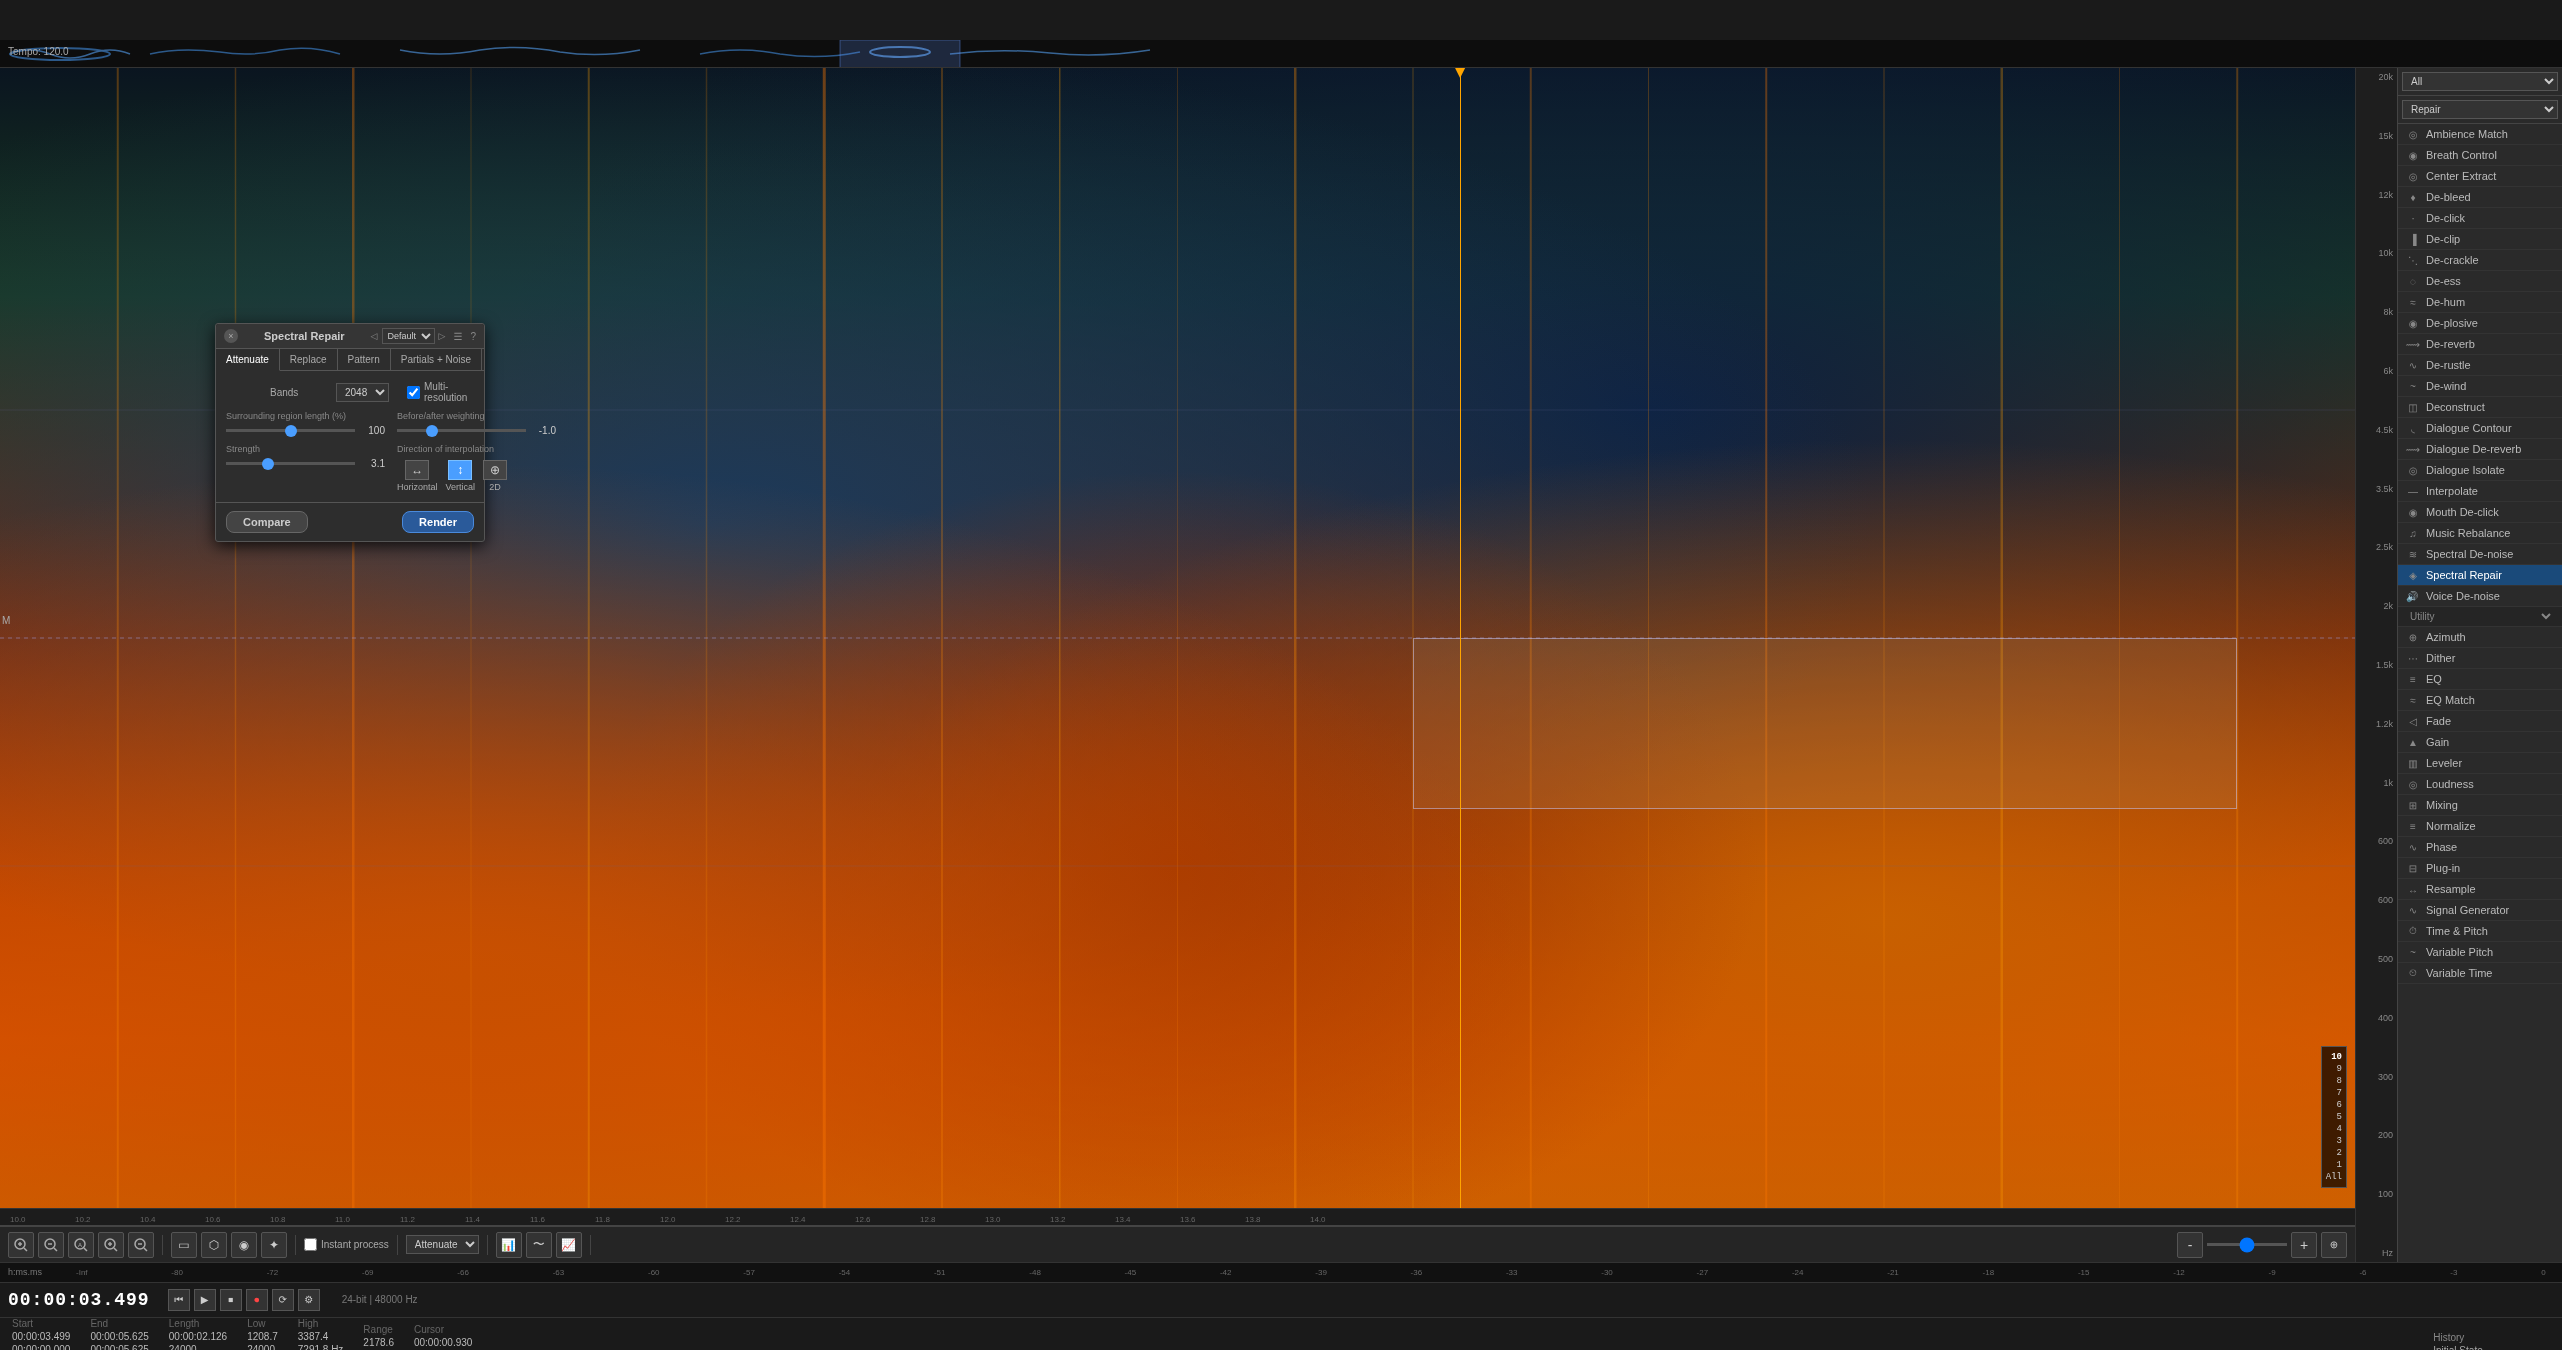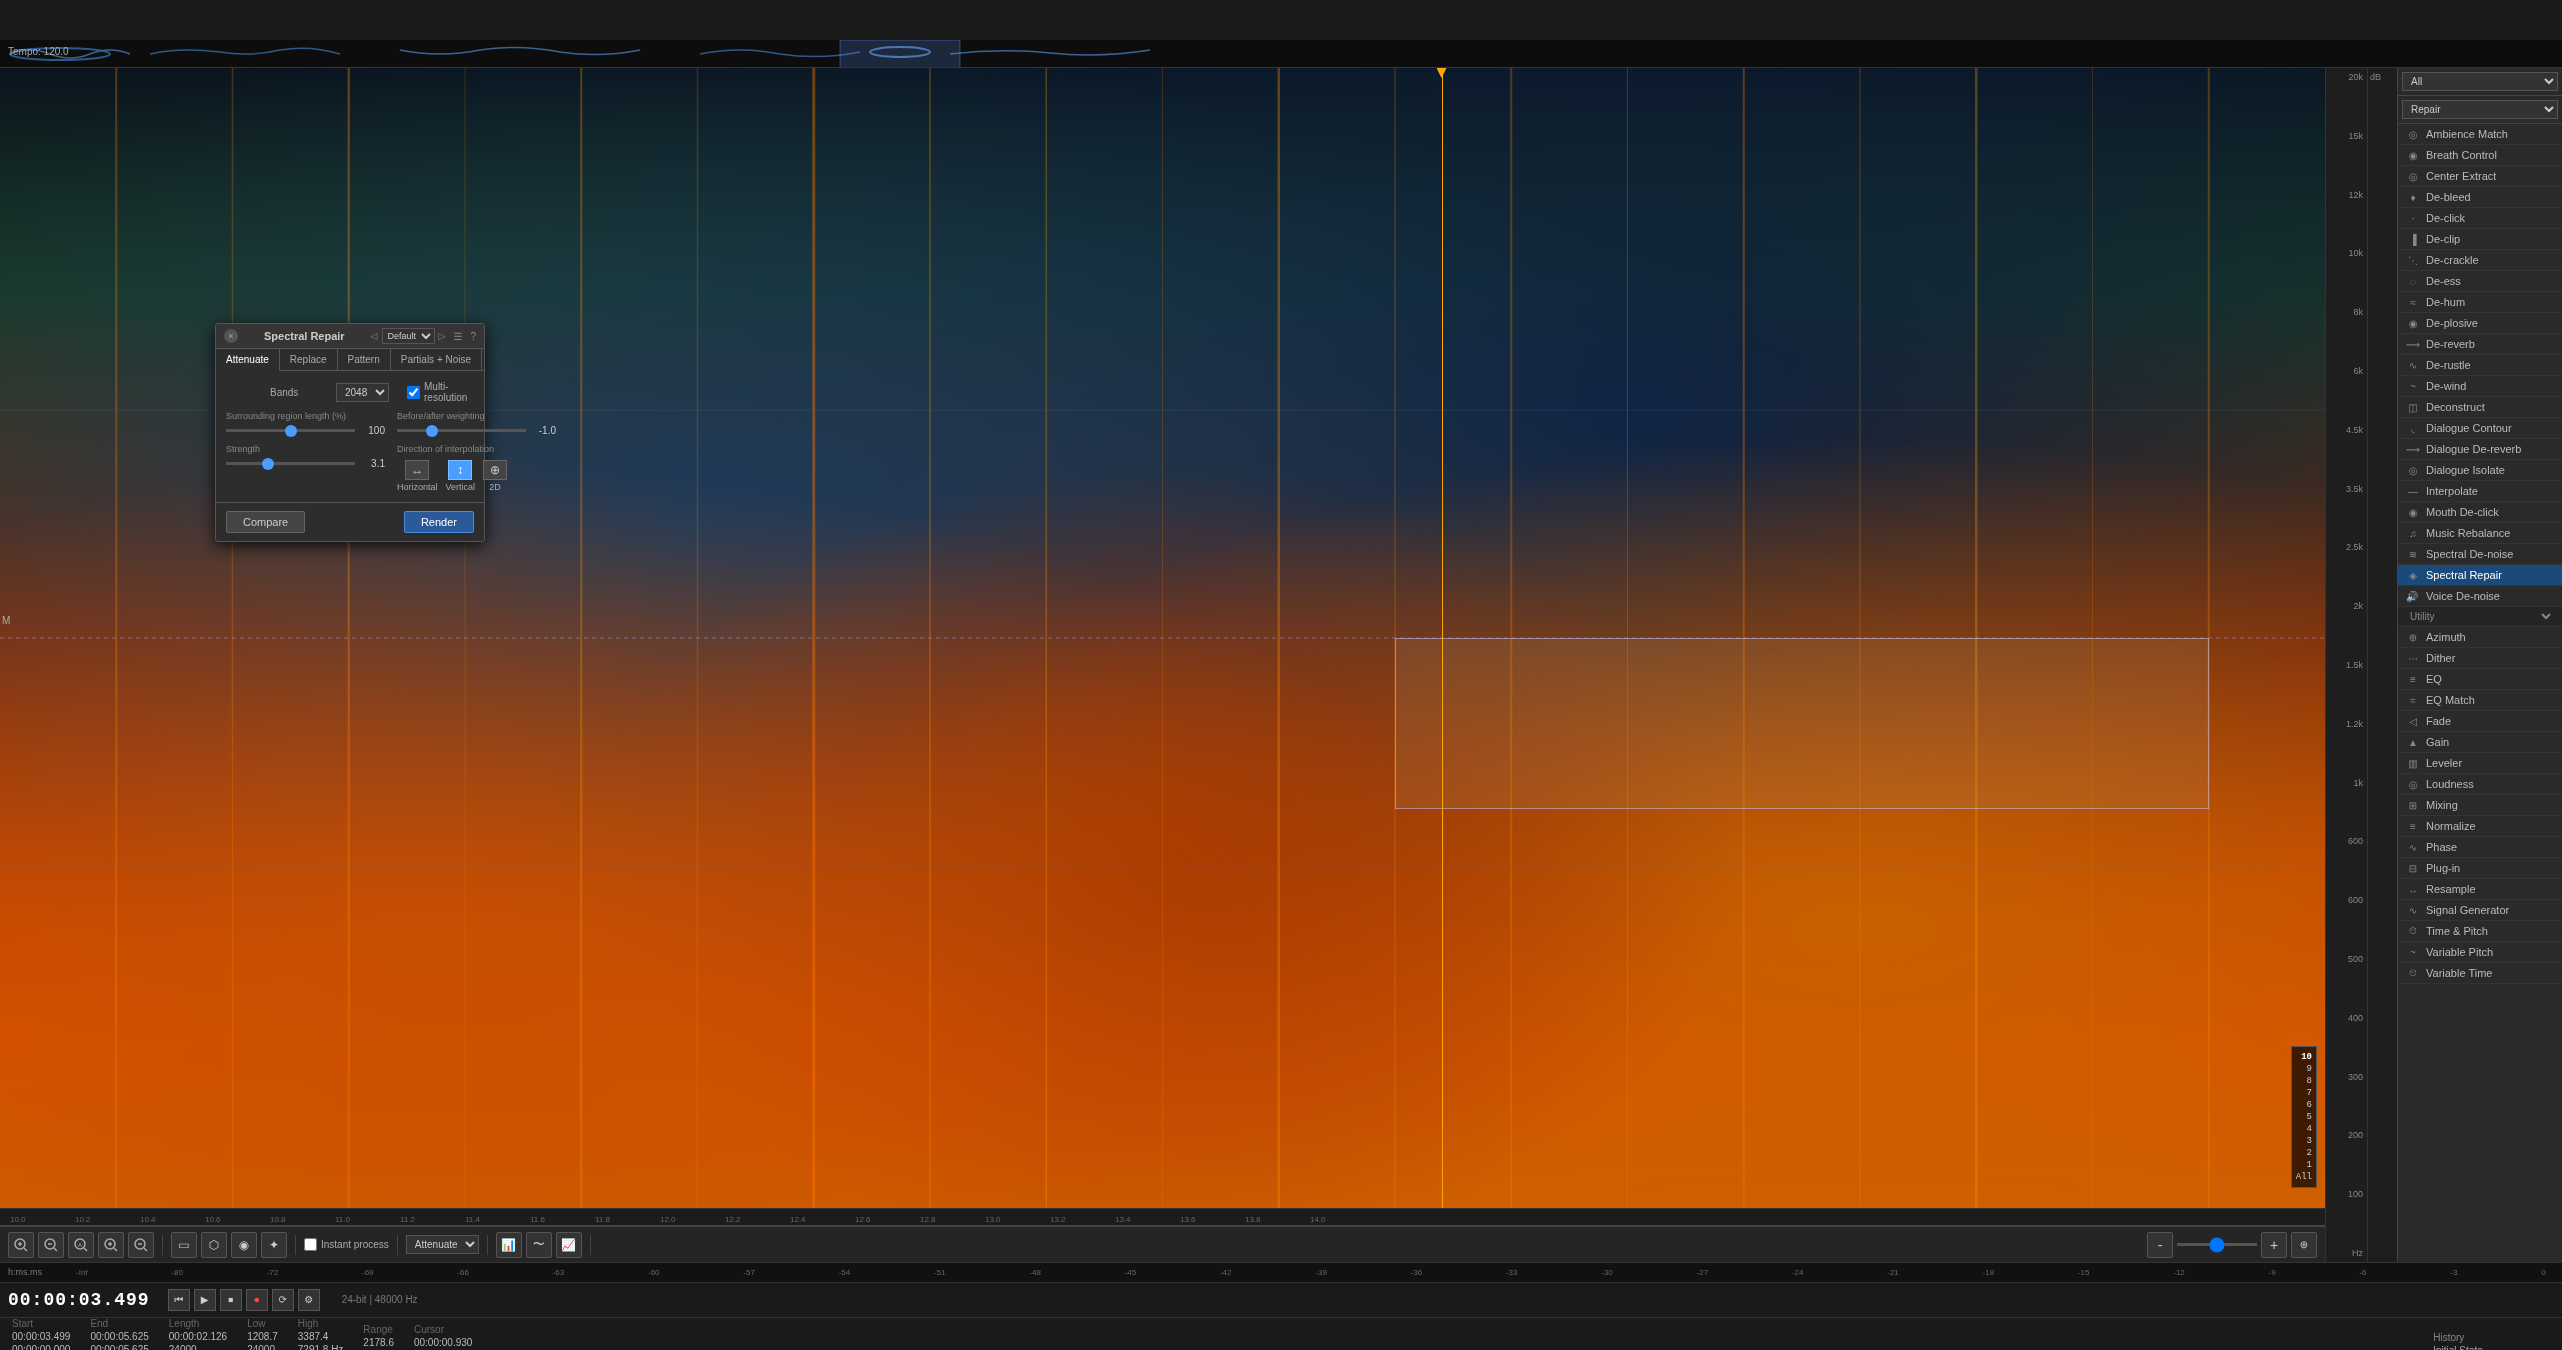--- a/index.html
+++ b/index.html
@@ -406,21 +406,22 @@
       padding: 8px 10px;
       border-top: 1px solid #555;
     }
     .dialog-action-btn {
       padding: 4px 16px;
       background: #444;
       border: 1px solid #666;
       color: #ccc;
       font-size: 11px;
       cursor: pointer;
-      border-radius: 2px;
+      border-radius: 8px;
+      font-weight: bold;
     }
     .dialog-action-btn.primary {
       background: #2a5a9a;
       border-color: #4a8adc;
       color: #fff;
     }
 
     
     #bottom-section {
       height: 92px;
@@ -825,23 +826,20 @@
     <div class="freq-label">600</div>
     <div class="freq-label">600</div>
     <div class="freq-label">500</div>
     <div class="freq-label">400</div>
     <div class="freq-label">300</div>
     <div class="freq-label">200</div>
     <div class="freq-label">100</div>
     <div class="freq-label">Hz</div>
   </div>
 
-  <div id="db-scale">
-    <div style="font-size:9px;color:#888;">dB</div>
-  </div>
 
   <div id="right-panel">
     <div id="right-panel-top">
       <select>
         <option>All</option>
       </select>
     </div>
     <div id="repair-select-row">
       <select>
         <option>Repair</option>

